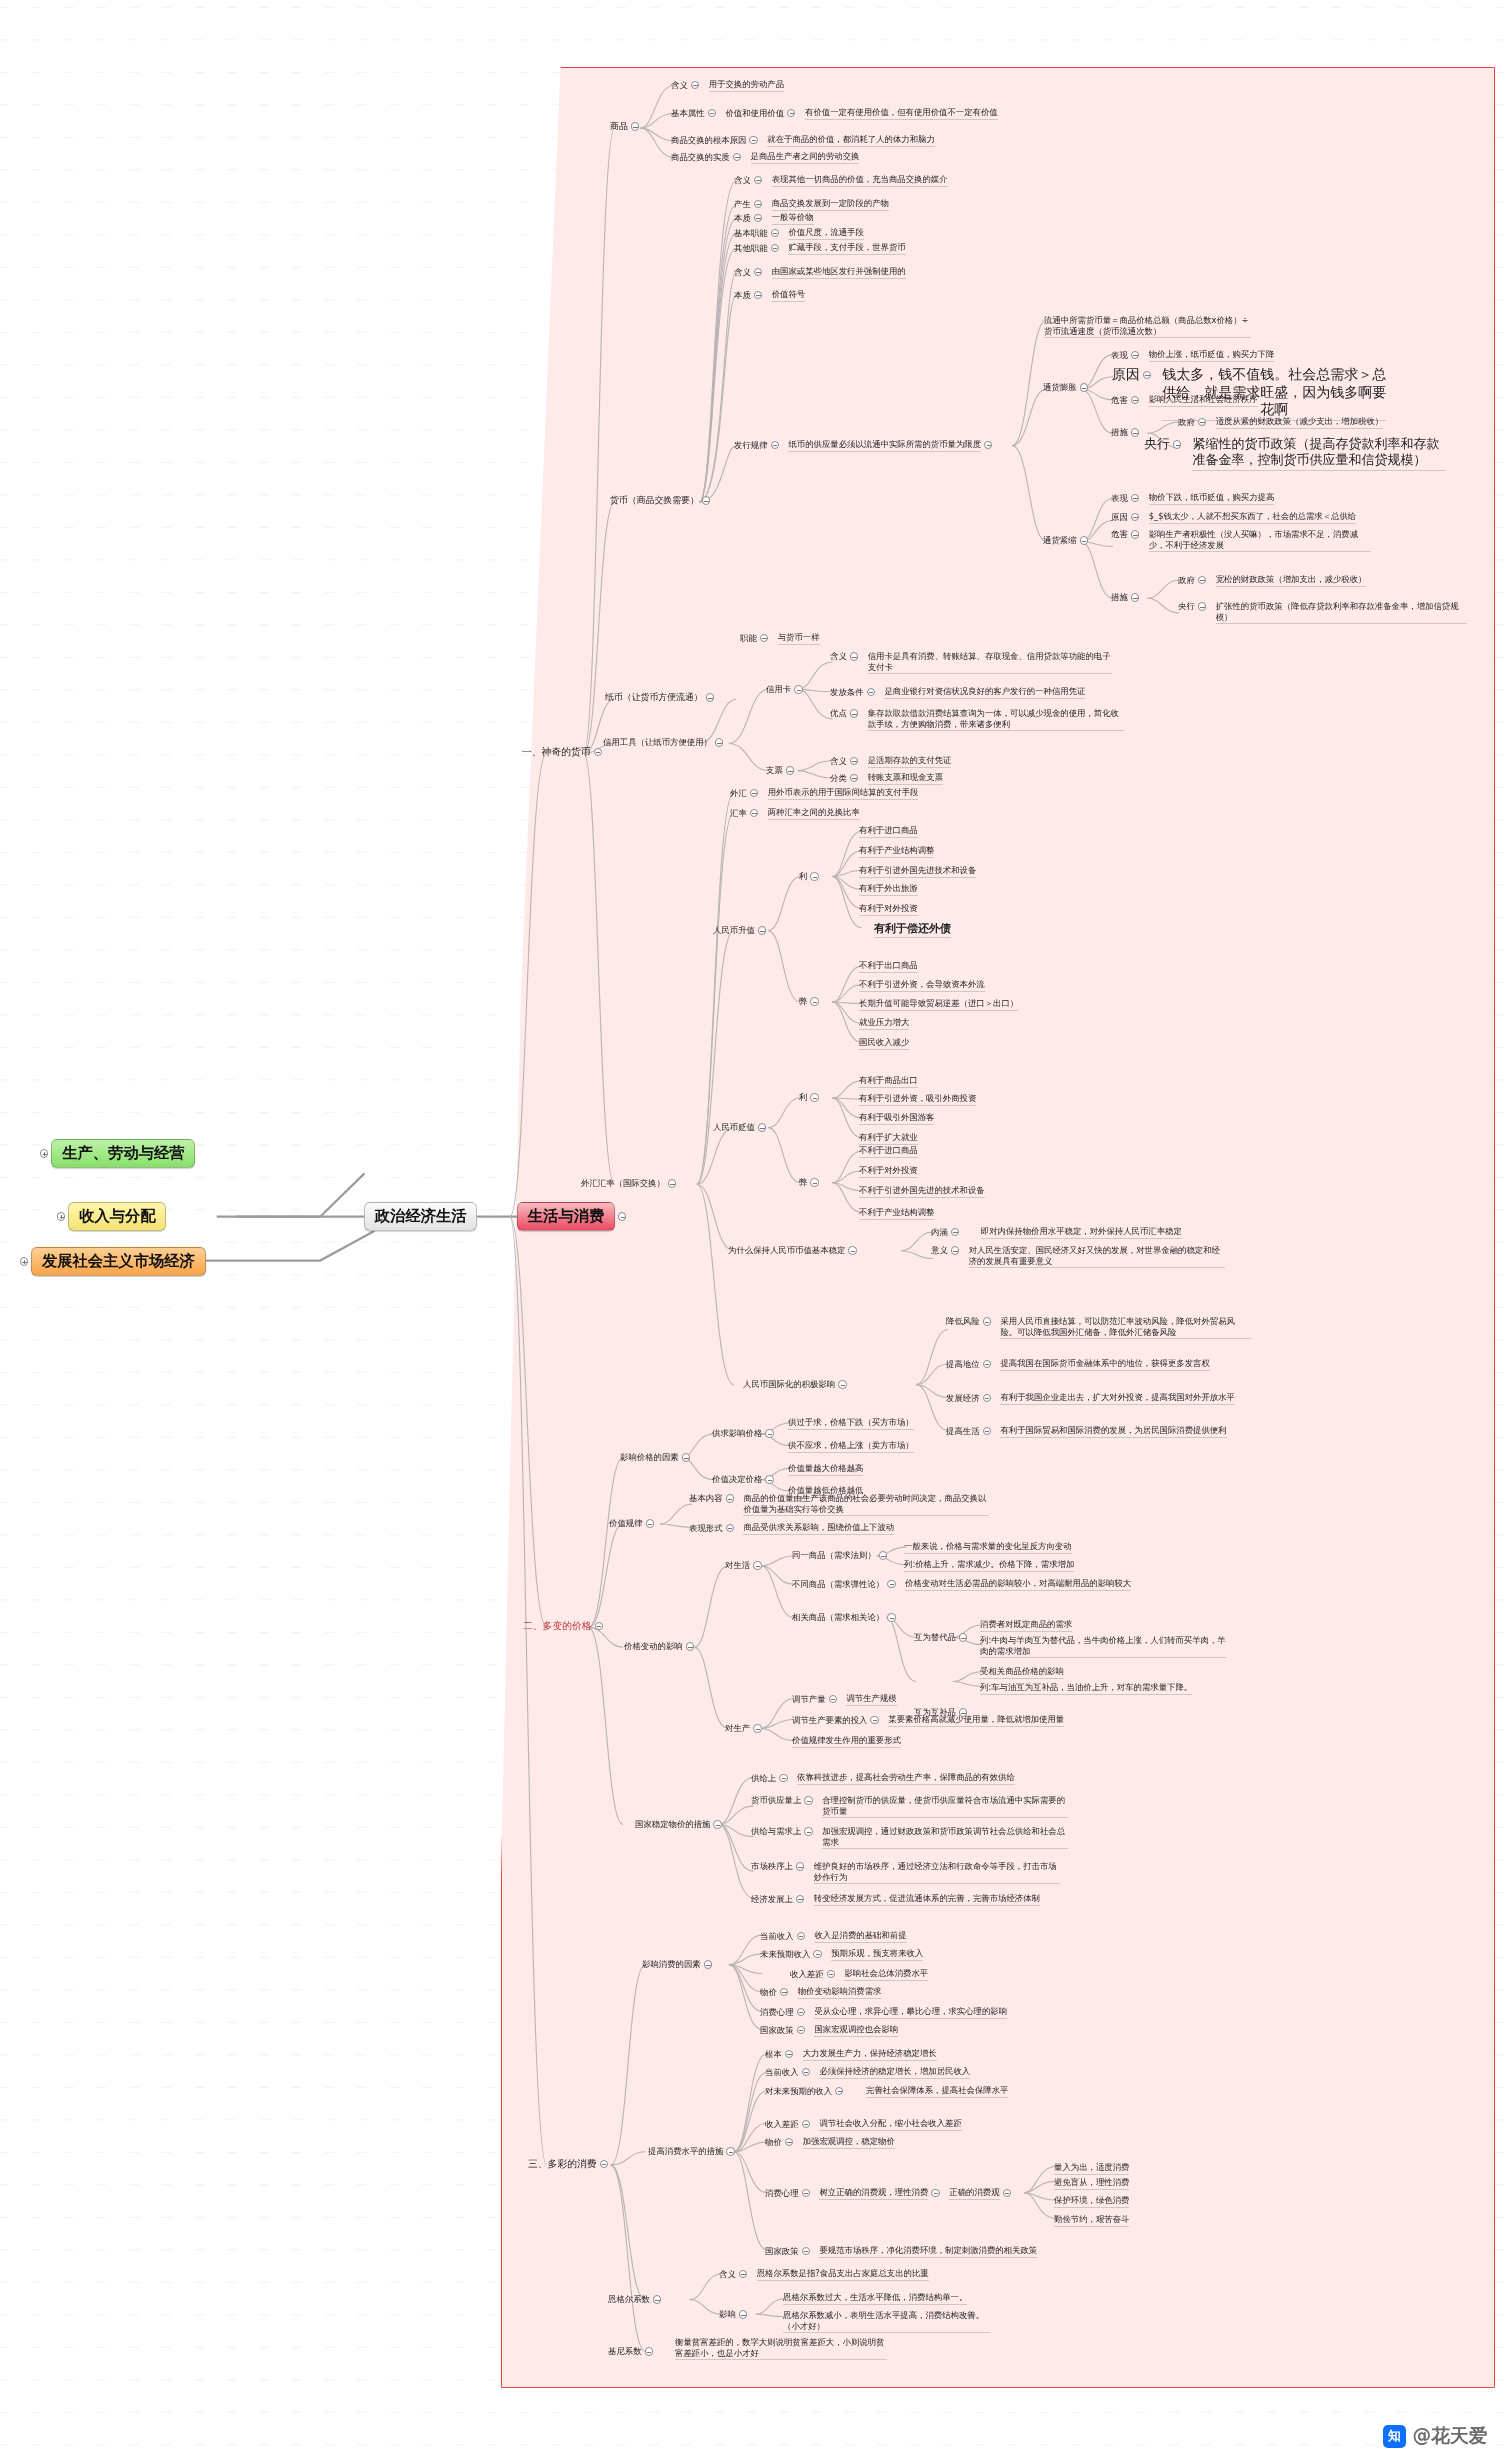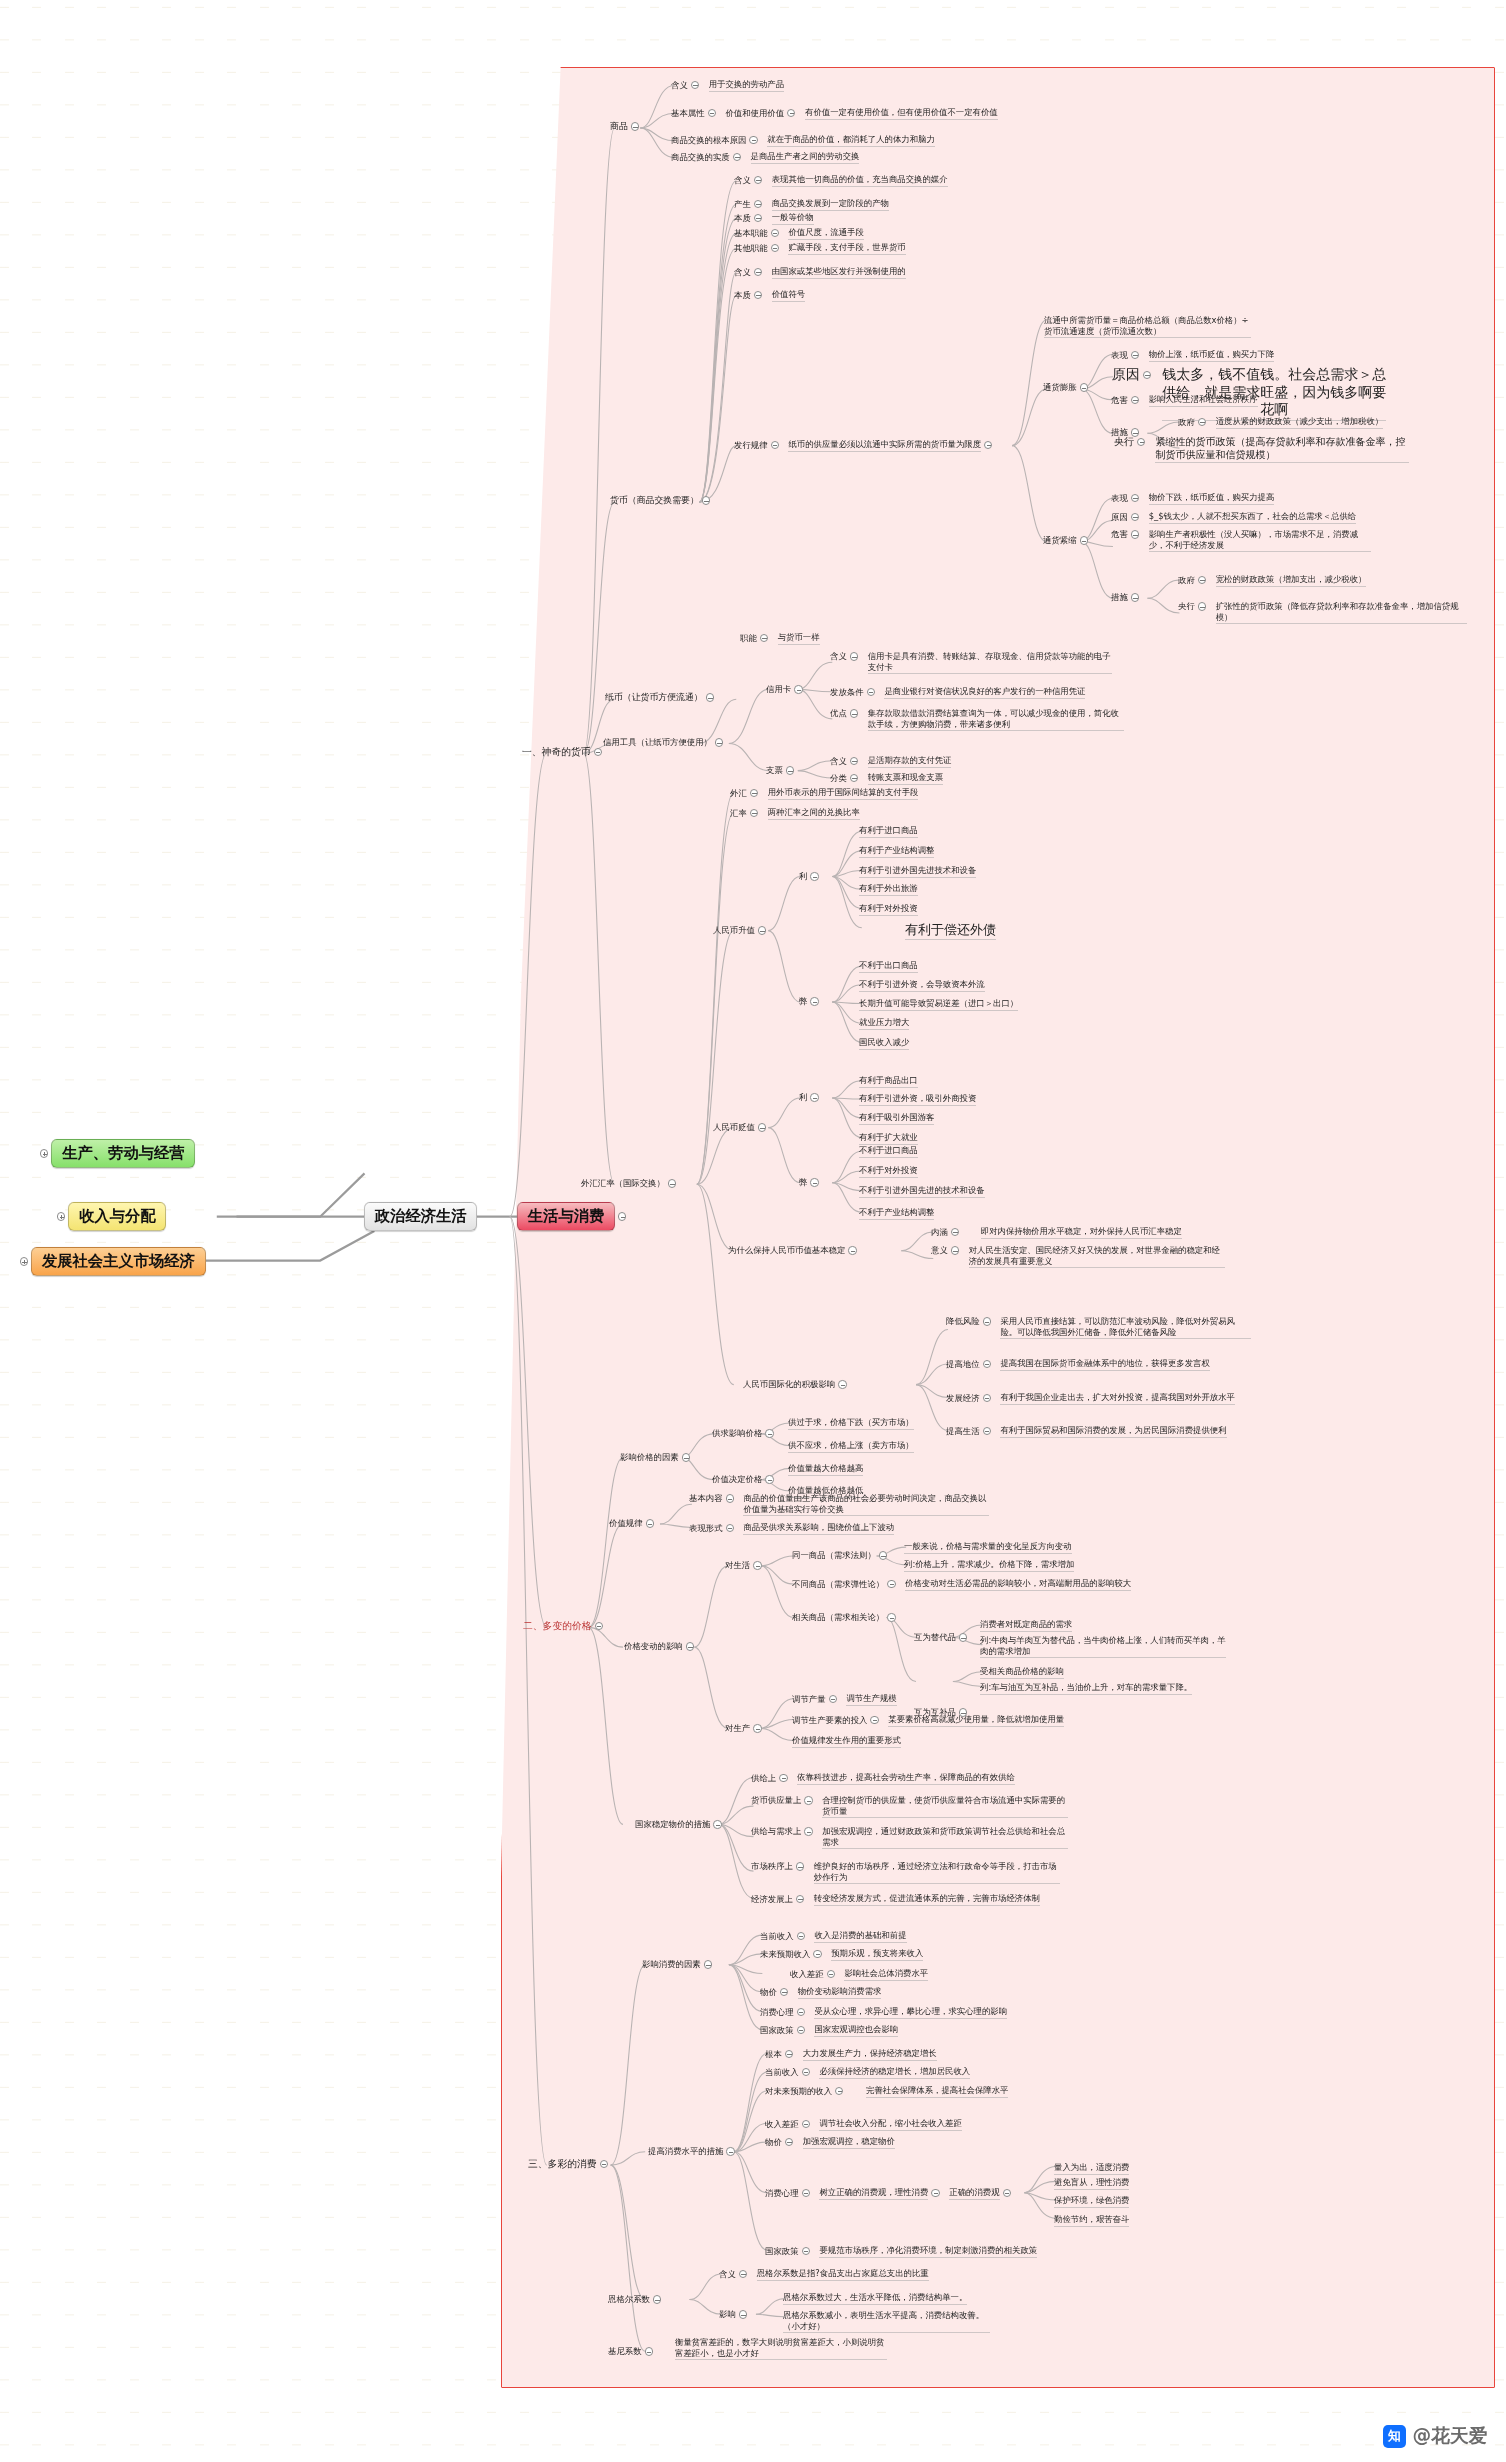--- a/index.html
+++ b/index.html
@@ -389,21 +389,21 @@
   <span class="txt">危害</span><span class="tog"></span>
   <span class="txt ul" style="margin-left:3.9px;">影响人民生活和社会经济秩序</span>
 </div>
 <div class="node" style="left:1111px; top:427px; font-size:8.4px;">
   <span class="txt">措施</span><span class="tog"></span>
 </div>
 <div class="node" style="left:1178px; top:416px; font-size:8.4px;">
   <span class="txt">政府</span><span class="tog"></span>
   <span class="txt ul" style="margin-left:3.9px;">适度从紧的财政政策（减少支出，增加税收）</span>
 </div>
-<div class="node" style="left:1114px; top:436px; font-size:10px; width:305px;">
+<div class="node" style="left:1144px; top:436px; font-size:13px; width:305px;">
   <span class="txt">央行</span><span class="tog"></span>
   <span class="txt ul wrap" style="margin-left:3.9px; white-space:normal; width:254px; vertical-align:top;">紧缩性的货币政策（提高存贷款利率和存款准备金率，控制货币供应量和信贷规模）</span>
 </div>
 
 <div class="node" style="left:1043px; top:535px; font-size:8.4px;">
   <span class="txt">通货紧缩</span><span class="tog"></span>
 </div>
 <div class="node" style="left:1111px; top:492px; font-size:8.4px;">
   <span class="txt">表现</span><span class="tog"></span>
   <span class="txt ul" style="margin-left:3.9px;">物价下跌，纸币贬值，购买力提高</span>
@@ -479,21 +479,21 @@
   <span class="txt">人民币升值</span><span class="tog"></span>
 </div>
 <div class="node" style="left:799px; top:871px; font-size:8.4px;">
   <span class="txt">利</span><span class="tog"></span>
 </div>
 <div class="node" style="left:859px; top:825px; font-size:8.4px;"><span class="txt ul">有利于进口商品</span></div>
 <div class="node" style="left:859px; top:845px; font-size:8.4px;"><span class="txt ul">有利于产业结构调整</span></div>
 <div class="node" style="left:859px; top:865px; font-size:8.4px;"><span class="txt ul">有利于引进外国先进技术和设备</span></div>
 <div class="node" style="left:859px; top:883px; font-size:8.4px;"><span class="txt ul">有利于外出旅游</span></div>
 <div class="node" style="left:859px; top:903px; font-size:8.4px;"><span class="txt ul">有利于对外投资</span></div>
-<div class="node" style="left:905px; top:922px; font-size:13px;"><span class="txt ul">有利于偿还外债</span></div>
+<div class="node" style="left:874px; top:922px; font-size:11px;font-weight:bold;"><span class="txt ul">有利于偿还外债</span></div>
 <div class="node" style="left:799px; top:996px; font-size:8.4px;">
   <span class="txt">弊</span><span class="tog"></span>
 </div>
 <div class="node" style="left:859px; top:960px; font-size:8.4px;"><span class="txt ul">不利于出口商品</span></div>
 <div class="node" style="left:859px; top:979px; font-size:8.4px;"><span class="txt ul">不利于引进外资，会导致资本外流</span></div>
 <div class="node" style="left:859px; top:998px; font-size:8.4px;"><span class="txt ul">长期升值可能导致贸易逆差（进口＞出口）</span></div>
 <div class="node" style="left:859px; top:1017px; font-size:8.4px;"><span class="txt ul">就业压力增大</span></div>
 <div class="node" style="left:859px; top:1037px; font-size:8.4px;"><span class="txt ul">国民收入减少</span></div>
 
 <div class="node" style="left:713px; top:1122px; font-size:8.4px;">

